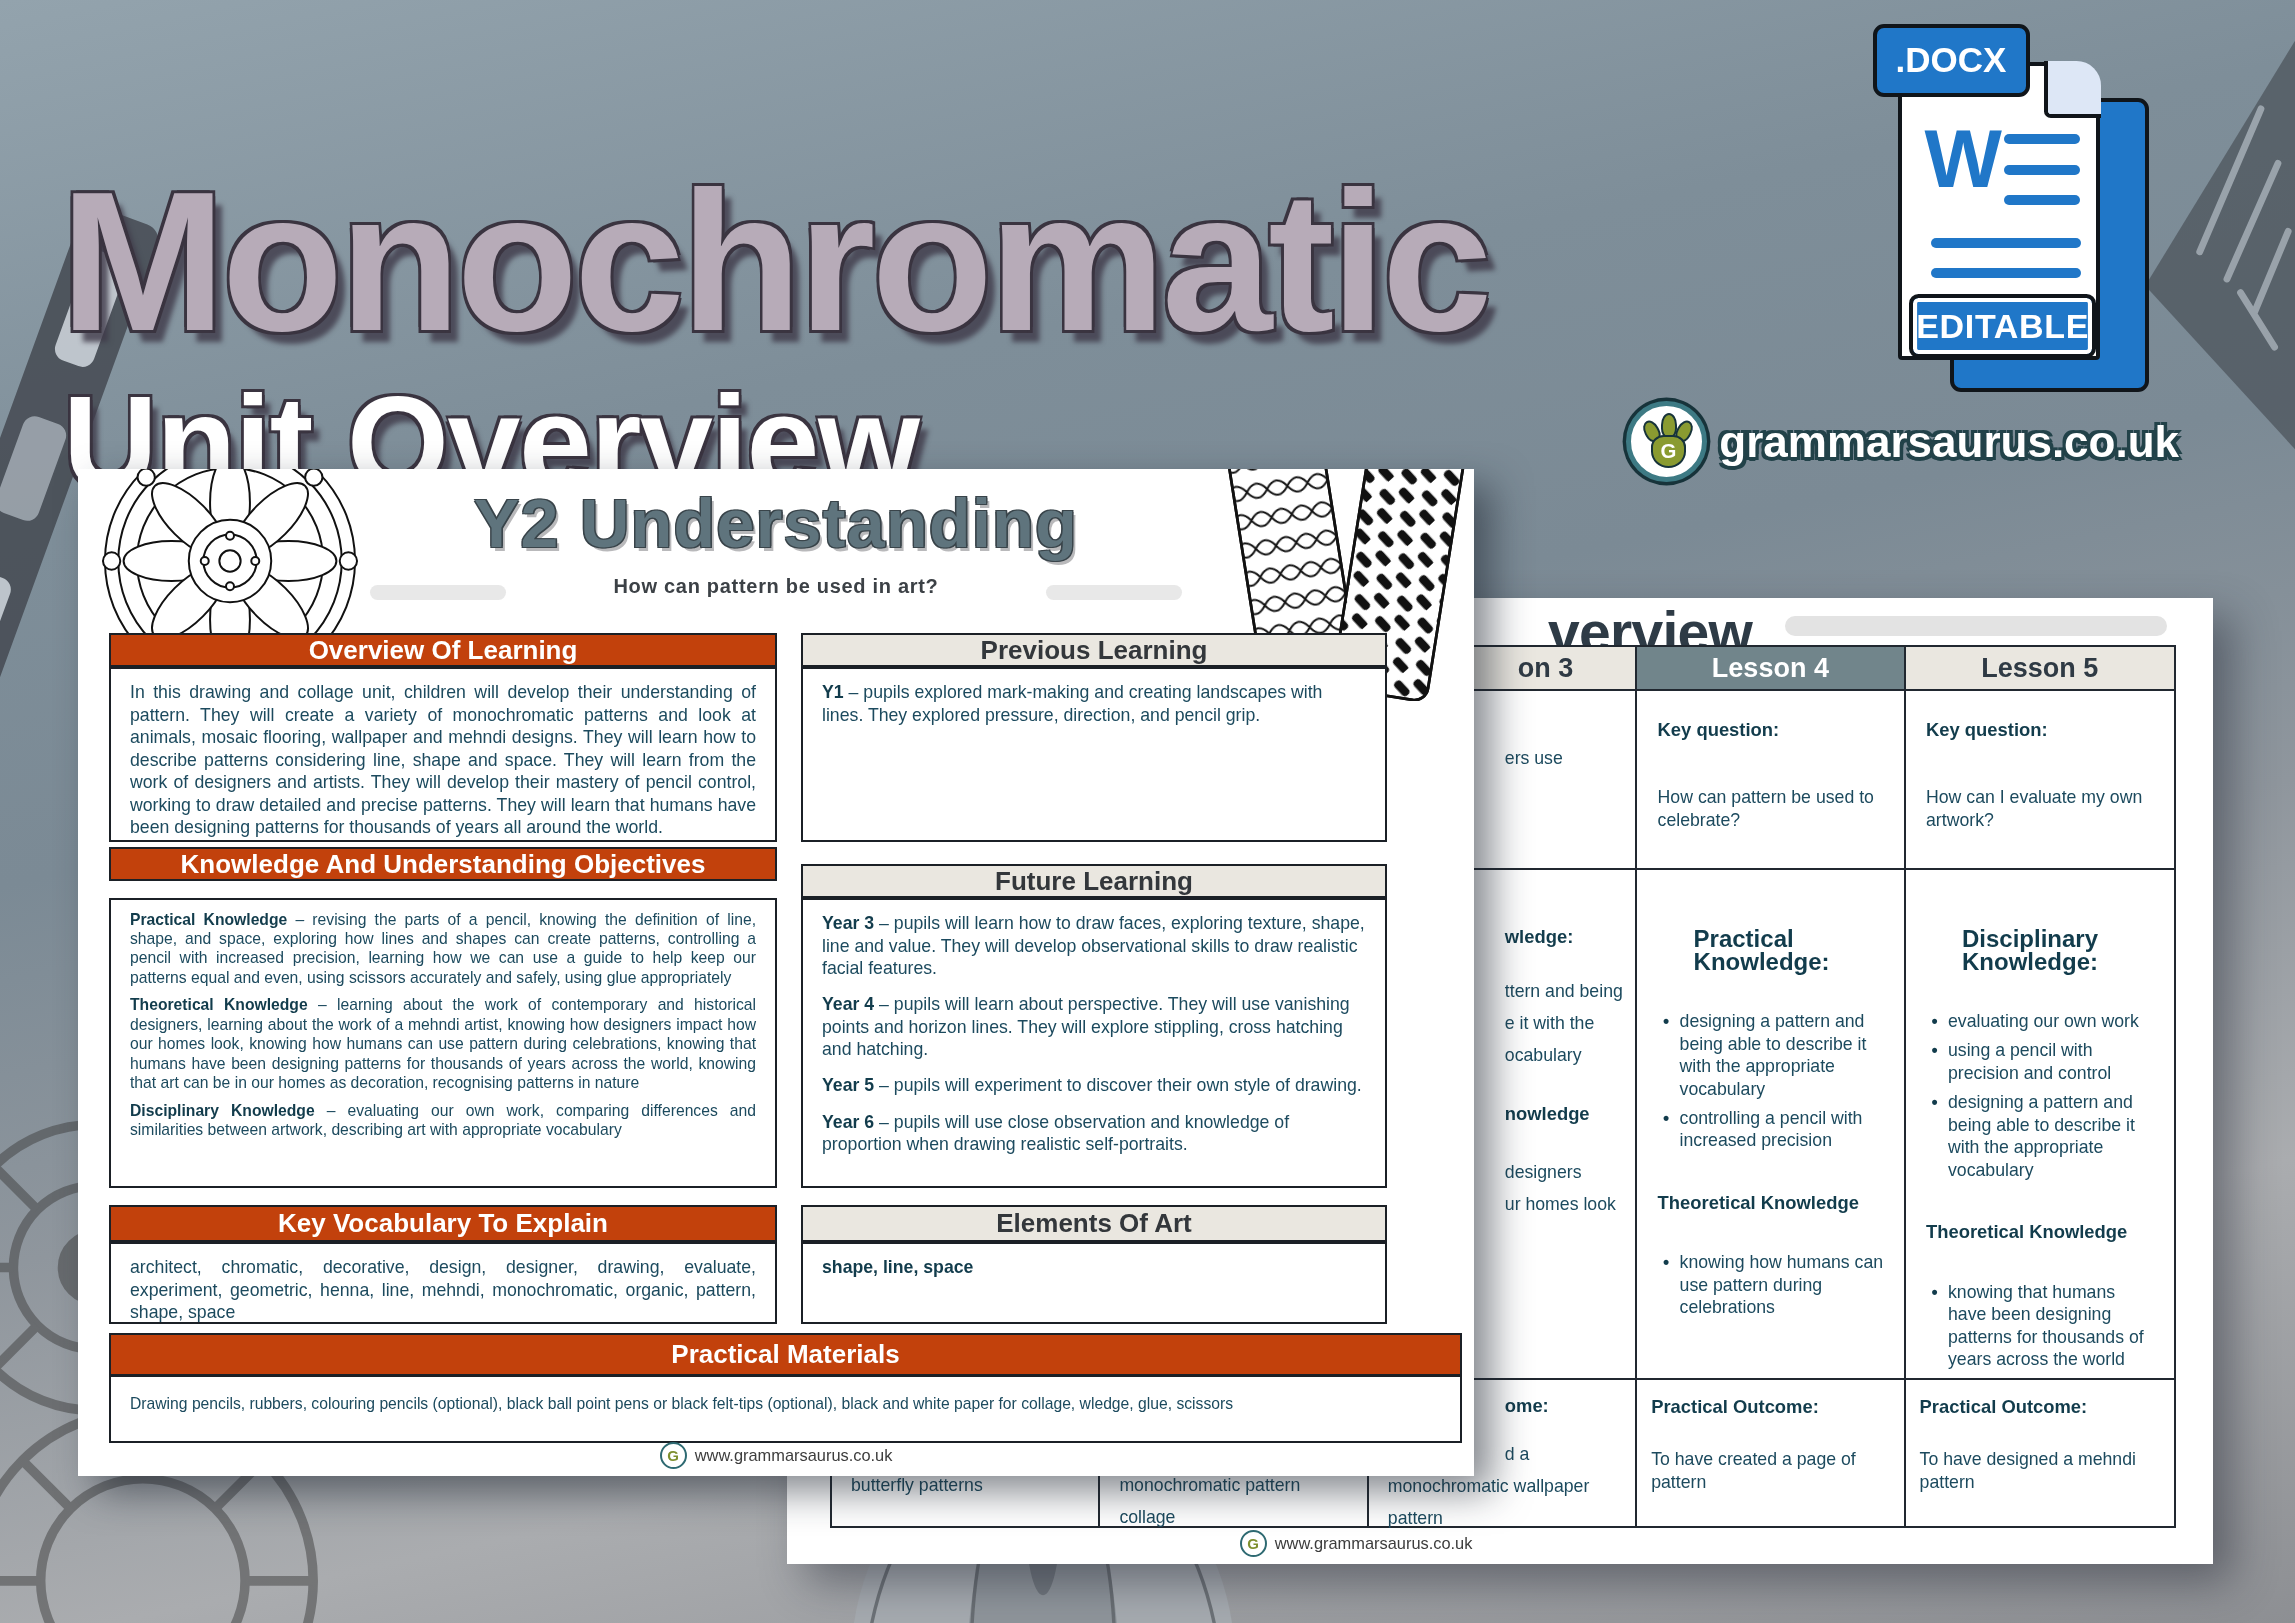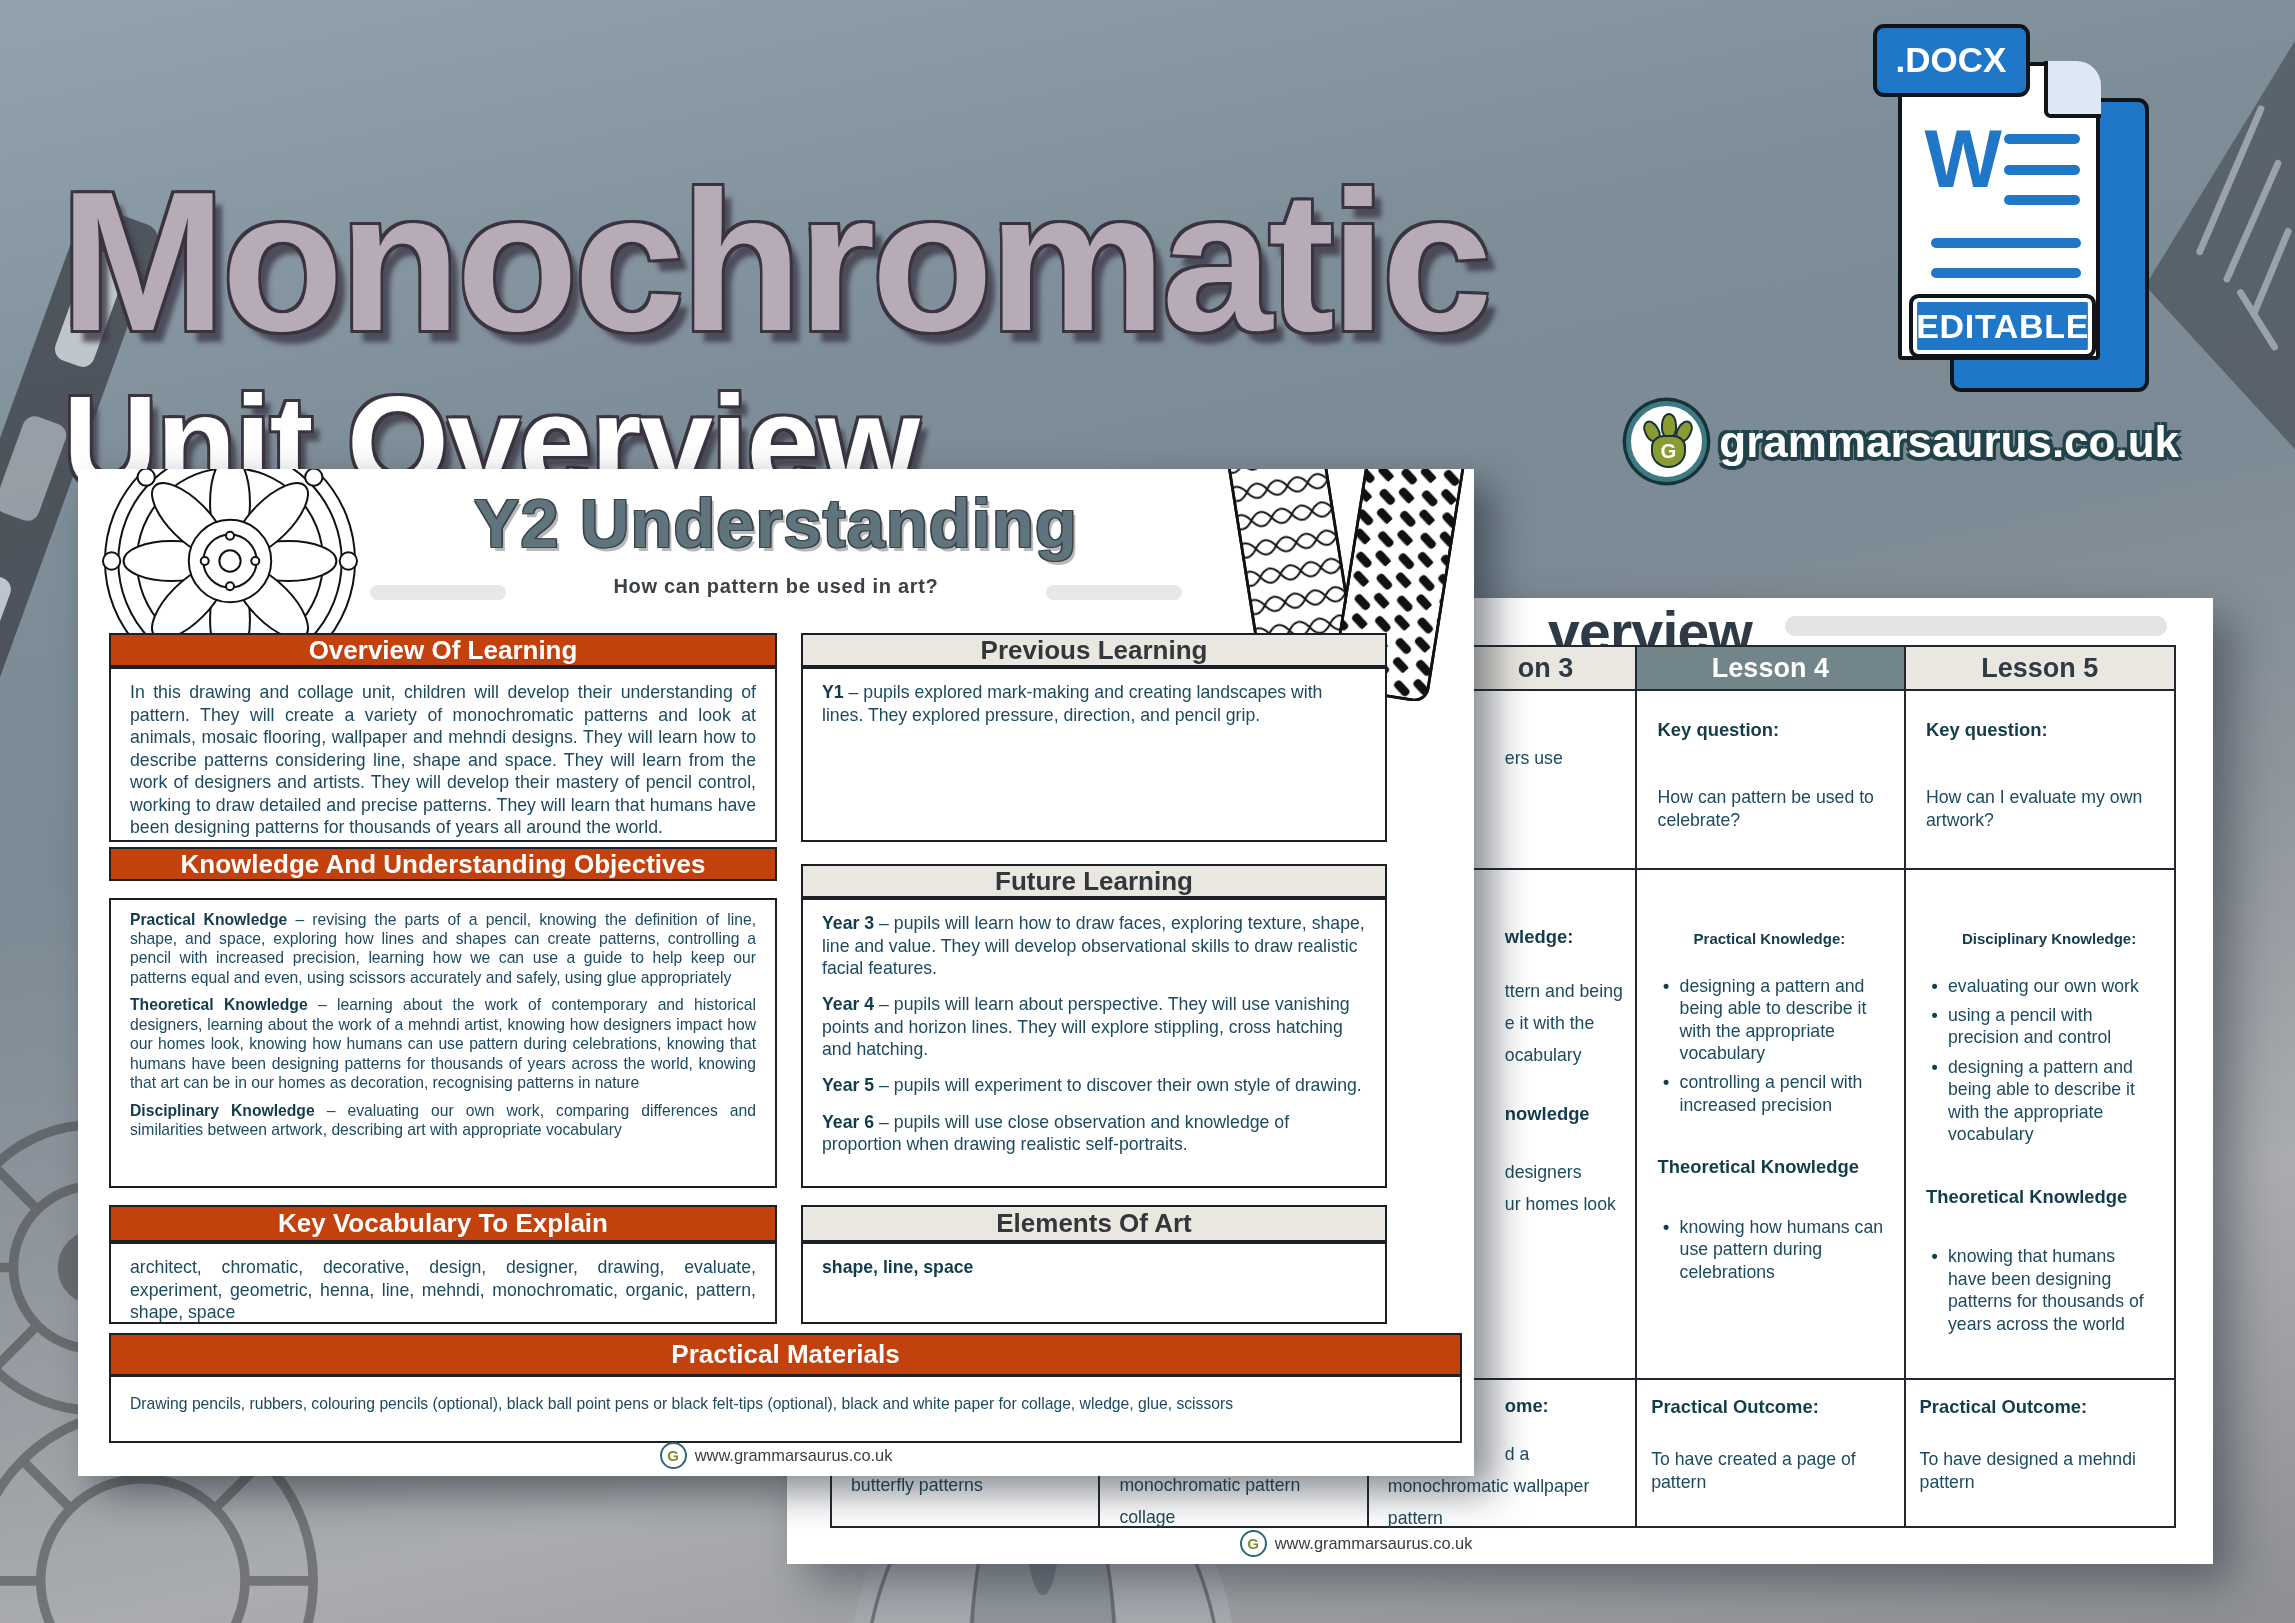--- a/index.html
+++ b/index.html
@@ -63,21 +63,21 @@
     display:grid;grid-template-columns:repeat(5,1fr);grid-template-rows:44px 179px 510px auto;}
   .cell{border-right:2px solid #212830;border-bottom:2px solid #212830;position:relative;box-sizing:border-box;background:#fff;}
   .cell.last{border-right:none;}
   .cell.bottom{border-bottom:none;}
   .hcell{display:flex;align-items:center;justify-content:center;font-size:27px;font-weight:bold;}
   .hcell.beige{background:#eae7e0;color:#2f3a44;}
   .hcell.teal{background:#71858b;color:#ffffff;}
   .kqcell{padding:27px 20.4px;font-size:17.7px;line-height:23px;color:#1c4a5e;}
   .kqcell .lbl{font-weight:bold;font-size:18.4px;color:#123c4c;margin-bottom:45px;}
   .kcell{padding:58px 20.4px 13.6px 20.4px;font-size:17.7px;line-height:22.5px;color:#1c4a5e;}
-  .khead{font-weight:bold;font-size:15px;color:#123c4c;margin:0 0 24px 0;padding-left:36px;}
+  .khead{font-weight:bold;font-size:24px;color:#123c4c;margin:0 0 37px 0;padding-left:36px;}
   .khead2{font-weight:bold;font-size:18.4px;color:#123c4c;margin:40px 0 37px 0;}
   .blist{list-style:none;margin:0;padding:0;}
   .blist li{position:relative;padding-left:22px;margin-bottom:6.8px;}
   .blist li::before{content:"•";position:absolute;left:5.5px;top:0;color:#123c4c;font-weight:bold;}
   .ocell{padding:15px 14px;font-size:17.7px;line-height:23px;color:#1c4a5e;}
   .ocell .lbl{font-weight:bold;font-size:18.4px;color:#123c4c;margin-bottom:30px;}
   .frag{position:absolute;font-size:17.7px;line-height:22.5px;color:#1c4a5e;white-space:nowrap;}
   .frag.b{font-weight:bold;color:#123c4c;font-size:18.4px;}
   .p2-footer{left:419px;top:932px;width:300px;justify-content:center;}
   

